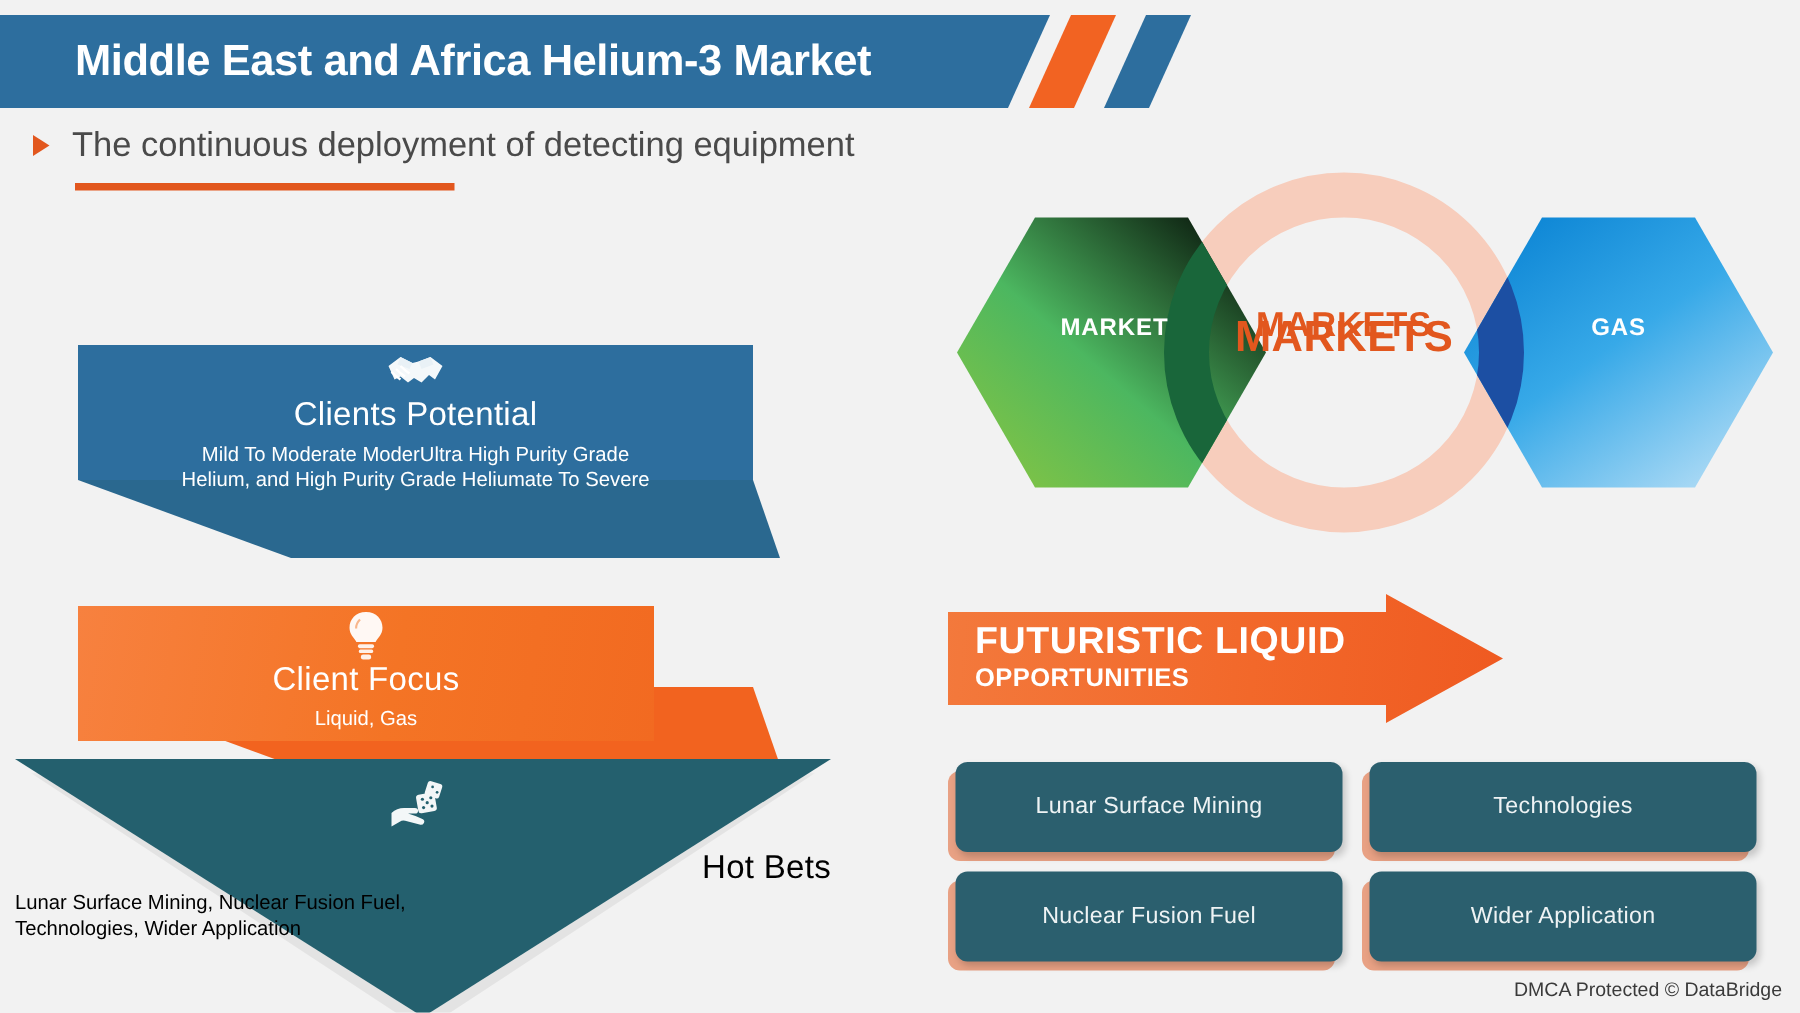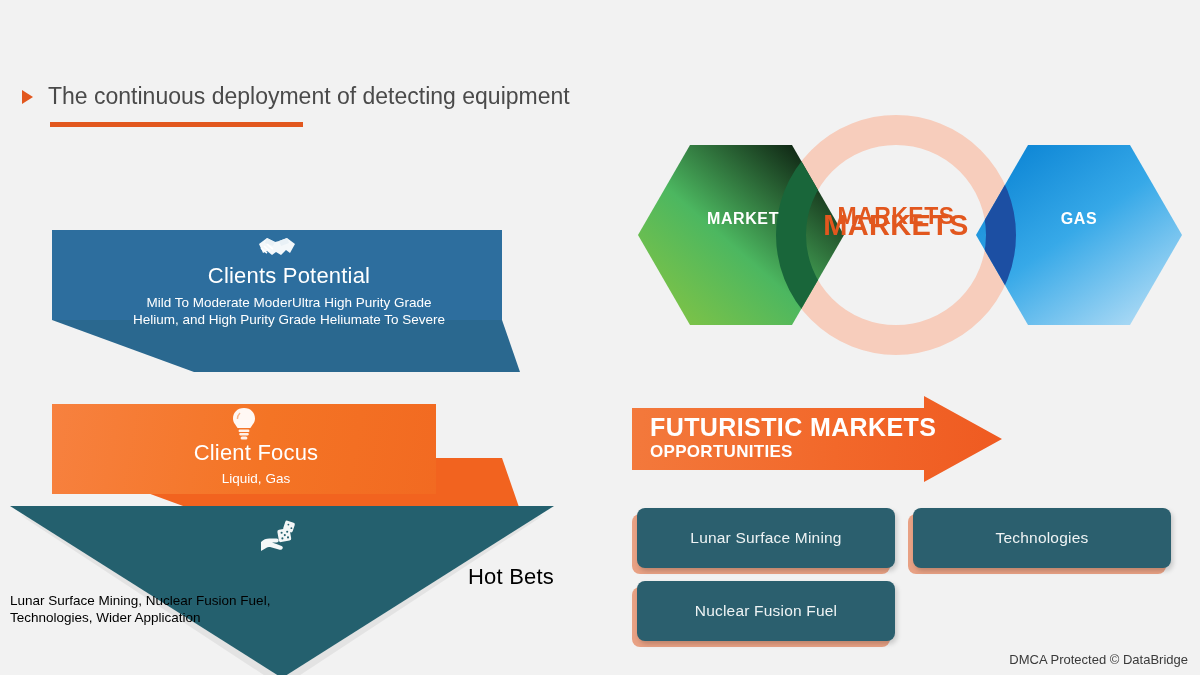--- a/index.html
+++ b/index.html
@@ -51,21 +51,21 @@
     position:absolute;left:50px;top:122px;width:253px;height:5px;
     background:#e2571e;
   }
 
   
   .funnel{position:absolute;left:0;top:225px;width:570px;height:440px;}
 
   .band{position:absolute;}
   .band .face{position:absolute;left:0;top:0;width:100%;height:100%;}
   .band .label{
-    position:absolute;left:0;width:100%;text-align:center;color:#fff;padding-left:12px;
+    position:absolute;left:0;width:100%;text-align:center;color:#fff;
   }
 
   
   .b1{left:52px;top:5px;width:450px;height:90px;}
   .b1 .face{background:#2d6e9e;}
   .b1-fold{
     position:absolute;left:52px;top:95px;width:468px;height:52px;
     background:#2a688f;
     clip-path:polygon(0 0, 450px 0, 468px 52px, 142px 52px);
   }
@@ -141,20 +141,26 @@
   .dmca{
     position:absolute;right:12px;top:652px;
     font-size:13px;color:#3a3a3a;white-space:nowrap;
   }
 </style>
 </head>
 <body>
 
 <div id="stage">
 
+  <div class="hdr-wrap">
+    <div class="hdr-bar"></div>
+    <div class="hdr-stripe orange"></div>
+    <div class="hdr-stripe blue2"></div>
+    <div class="hdr-title">Middle East and Africa Helium-3 Market</div>
+  </div>
 
   <div class="sub-row">
     <div class="sub-tri"></div>
     <div class="sub-text">The continuous deployment of detecting equipment</div>
   </div>
   <div class="sub-rule"></div>
 
   <div class="funnel">
 
     <div class="b1-fold"></div>
@@ -259,21 +265,21 @@
 
     <div style="position:absolute;left:83px;top:125px;width:80px;text-align:center;color:#fff;font-size:16px;font-weight:bold;letter-spacing:.6px;">MARKET</div>
     <div style="position:absolute;left:419px;top:125px;width:80px;text-align:center;color:#fff;font-size:16px;font-weight:bold;letter-spacing:.6px;">GAS</div>
 
     <div style="position:absolute;left:206px;top:118px;width:140px;text-align:center;color:#e2571e;font-size:23px;font-weight:bold;letter-spacing:.5px;">MARKETS</div>
     <div style="position:absolute;left:200px;top:124px;width:152px;text-align:center;color:#e2571e;font-size:29px;font-weight:bold;letter-spacing:.3px;">MARKETS</div>
   </div>
 
   <div class="arrow">
     <div class="arrow-shape"></div>
-    <div class="arrow-t1">FUTURISTIC MARKETS</div>
+    <div class="arrow-t1">FUTURISTIC LIQUID</div>
     <div class="arrow-t2">OPPORTUNITIES</div>
   </div>
 
   <div class="cards">
     <div class="card c1">
       <div class="under"></div>
       <div class="top">
         <span>Lunar Surface Mining</span>
       </div>
     </div>
@@ -282,17 +288,23 @@
       <div class="top">
         <span>Technologies</span>
       </div>
     </div>
     <div class="card c3">
       <div class="under"></div>
       <div class="top">
         <span>Nuclear Fusion Fuel</span>
       </div>
     </div>
+    <div class="card c4">
+      <div class="under"></div>
+      <div class="top">
+        <span>Wider Application</span>
+      </div>
+    </div>
   </div>
 
   <div class="dmca">DMCA Protected © DataBridge</div>
 
 </div>
 
 </body></html>

